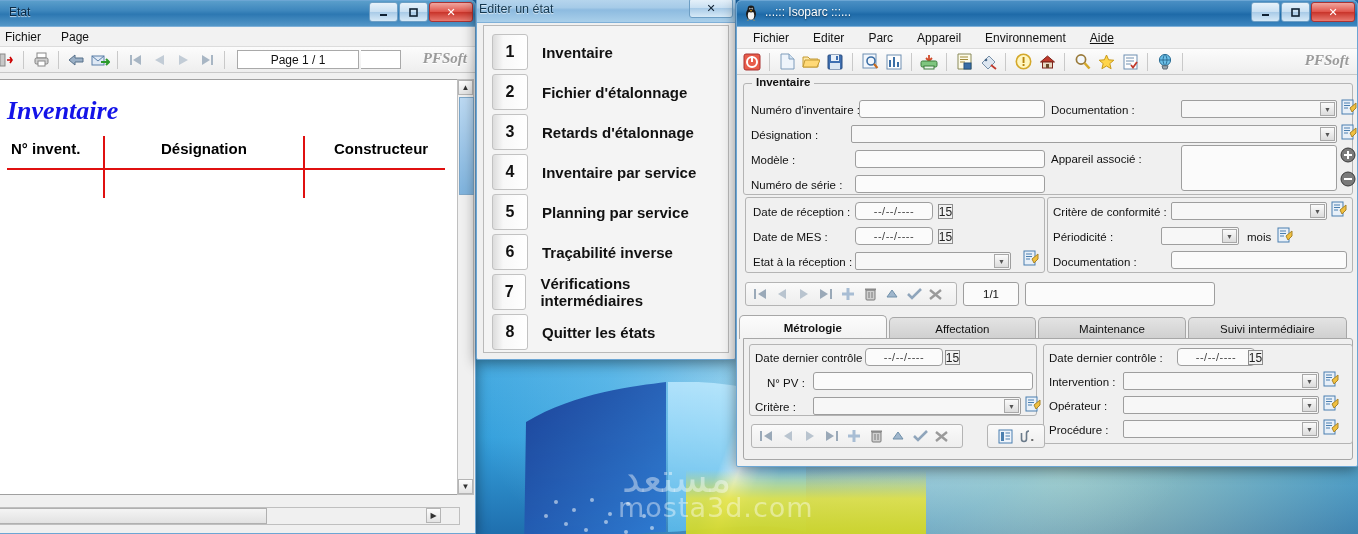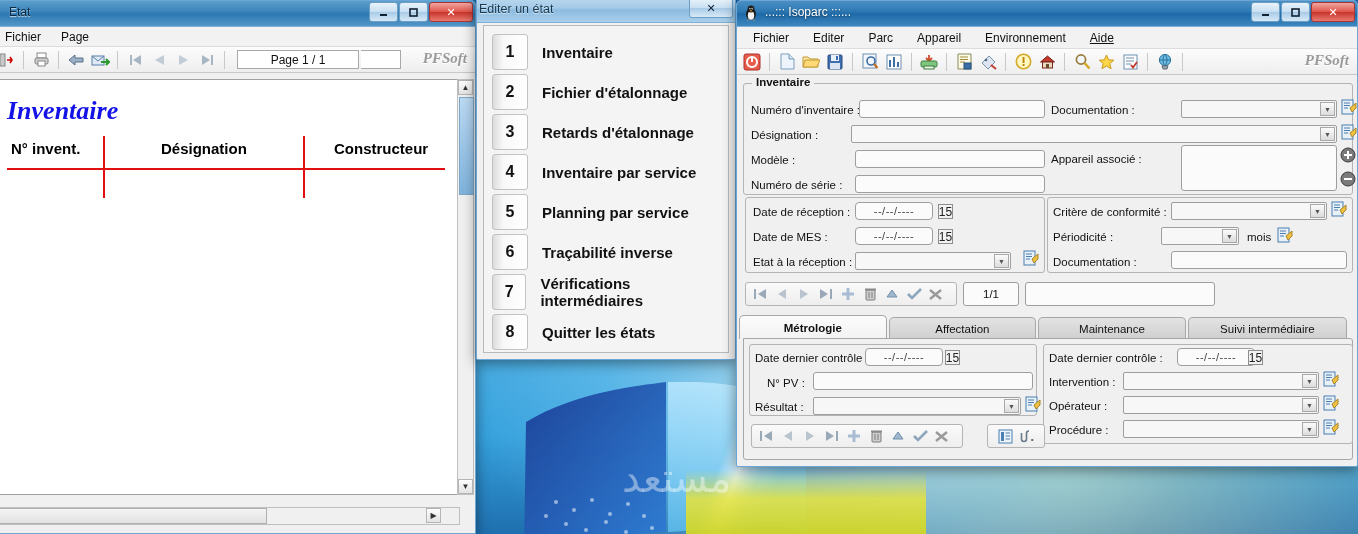--- a/index.html
+++ b/index.html
@@ -254,20 +254,21 @@
         <circle cx="90" cy="140" r="2"></circle>
         <circle cx="110" cy="150" r="2"></circle>
       <circle cx="30" cy="134" r="2"></circle>
         <circle cx="128" cy="134" r="2"></circle>
         <circle cx="136" cy="146" r="2"></circle>
     </g>
   </svg>
   <div id="wp-arc"></div>
   <div id="wp-grass"></div>
   <div class="wm" id="wm-ar">مستعد</div>
+  <div class="wm" id="wm-en">mosta3d.com</div>
 </div>
 
 <div class="win" id="wReport">
   <div class="titlebar">
     <div class="title-text" style="left:18px;">Etat</div>
     <div class="wbtns">
       <div class="wbtn">
         <svg width="11" height="11" viewBox="0 0 11 11">
             <rect x="2" y="7" width="7" height="2" fill="#123"></rect>
           </svg>
@@ -715,21 +716,21 @@
   <div id="tabpanel"></div>
 
   <div class="grp" style="left:12px; top:343px; width:288px; height:72px;"></div>
   <div class="lbl" style="left:18px; top:351px;">Date dernier contrôle :</div>
   <div class="datefld" style="left:128px; top:347px;">--/--/----</div>
   <div class="calbtn" style="left:208px; top:349px;">15</div>
 
   <div class="lbl" style="left:18px; top:376px;padding-left:12px;">N° PV :</div>
   <div class="fld" style="left:76px; top:371px; width:220px;"></div>
 
-  <div class="lbl" style="left:18px; top:400px;">Résultat :</div>
+  <div class="lbl" style="left:18px; top:400px;">Critère :</div>
   <div class="combo" style="left:76px; top:396px; width:208px;">
     <div class="arrow">▼</div>
   </div>
   <svg class="edit-icon" style="left:288px; top:395px;" viewBox="0 0 16 16">
     <rect x="1" y="1" width="11" height="14" fill="#e8f0f8" stroke="#4a7fb0"></rect>
       <path d="M3 4 H9 M3 6.5 H9 M3 9 H7" stroke="#4a7fb0"></path>
       <path d="M9 9 L15 4 L15 9 L11 13 Z" fill="#f0c040" stroke="#a8842a"></path>
   </svg>
 
   <div class="grp" style="left:306px; top:343px; width:310px; height:100px;"></div>

